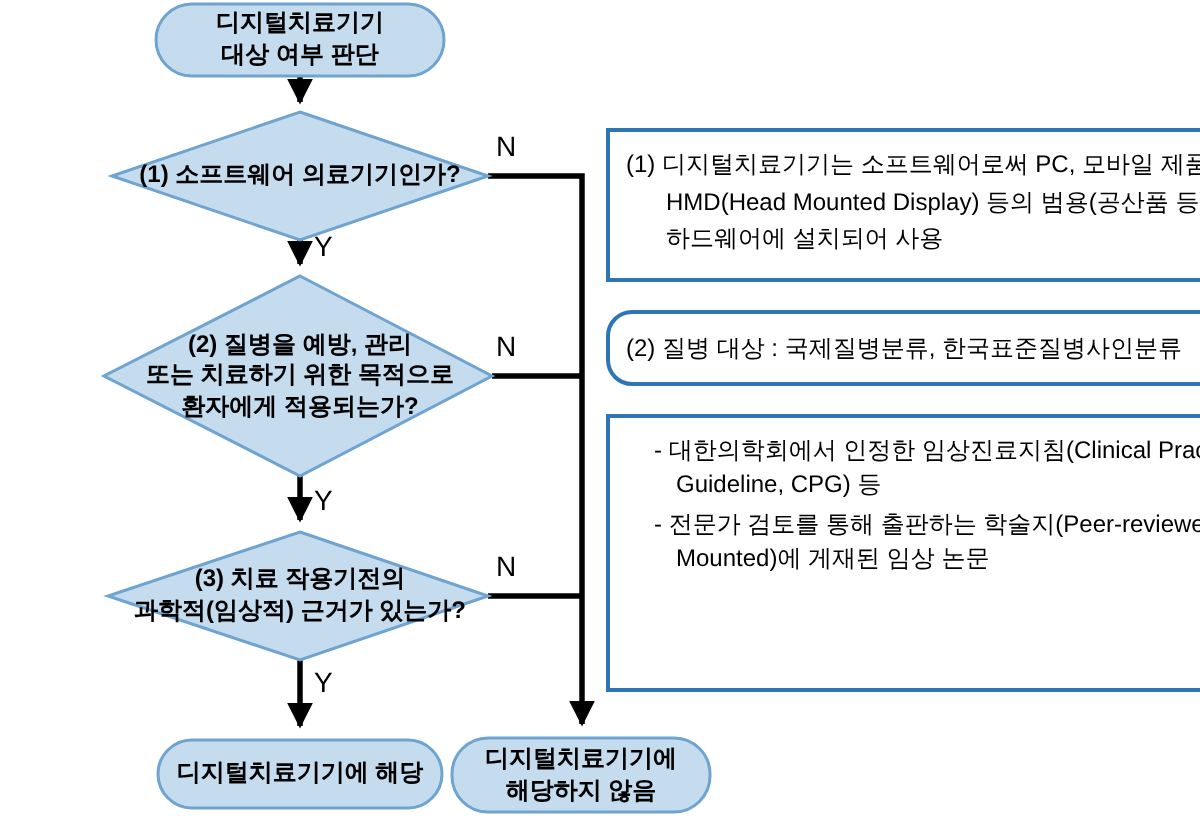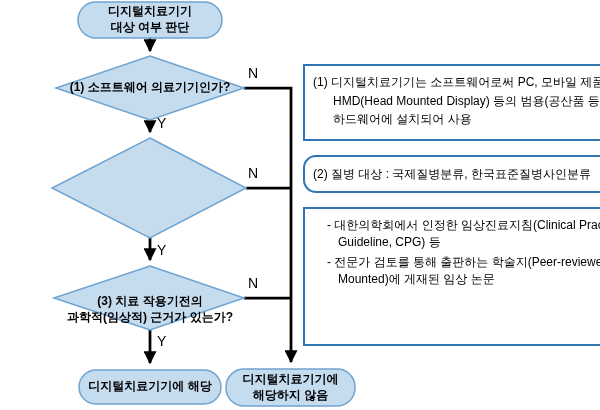--- a/index.html
+++ b/index.html
@@ -80,21 +80,24 @@
     <polygon points="102,56 196,88 102,120 8,88" fill="#C5DCEF" stroke="#6FA3D0" stroke-width="1.5"></polygon>
     <polygon points="102,138 198,188 102,238 4,188" fill="#C5DCEF" stroke="#6FA3D0" stroke-width="1.5"></polygon>
     <polygon points="102,266 196,298 102,330 6,298" fill="#C5DCEF" stroke="#6FA3D0" stroke-width="1.5"></polygon>
     <rect x="31" y="370" width="142" height="34" rx="17" ry="17" fill="#C5DCEF" stroke="#6FA3D0" stroke-width="1.5"></rect>
     <rect x="178" y="369" width="129" height="37" rx="18" ry="18" fill="#C5DCEF" stroke="#6FA3D0" stroke-width="1.5"></rect>
   </svg>
 
   <div class="shape-label" style="left:30px; top:2px; width:144px; height:36px;">디지털치료기기
 대상 여부 판단</div>
   <div class="shape-label" style="left:12px; top:56px; width:180px; height:64px;text-align:right;">(1) 소프트웨어 의료기기인가?</div>
-  <div class="shape-label" style="left:7px; top:280px; width:190px; height:60px;text-align:center;">(3) 치료 작용기전의
+  <div class="shape-label" style="left:7px; top:140px; width:190px; height:96px;">(2) 질병을 예방, 관리
+또는 치료하기 위한 목적으로
+환자에게 적용되는가?</div>
+  <div class="shape-label" style="left:7px; top:268px; width:190px; height:60px;text-align:center;">(3) 치료 작용기전의
 과학적(임상적) 근거가 있는가?</div>
   <div class="shape-label" style="left:178px; top:369px; width:129px; height:37px;">디지털치료기기에
 해당하지 않음</div>
   <div class="shape-label" style="left:31px; top:370px; width:142px; height:34px;">디지털치료기기에 해당</div>
 
   <div class="yn-label" style="left:109px; top:116px;">Y</div>
   <div class="yn-label" style="left:109px; top:243px;">Y</div>
   <div class="yn-label" style="left:109px; top:334px;">Y</div>
   <div class="yn-label" style="left:200px; top:66px;">N</div>
   <div class="yn-label" style="left:200px; top:166px;">N</div>

